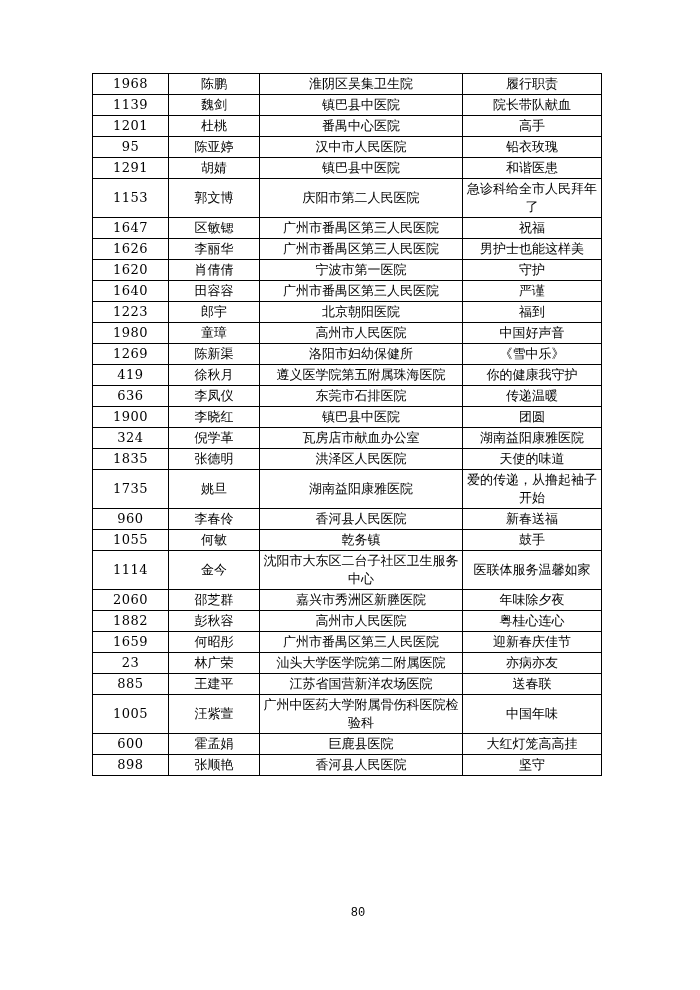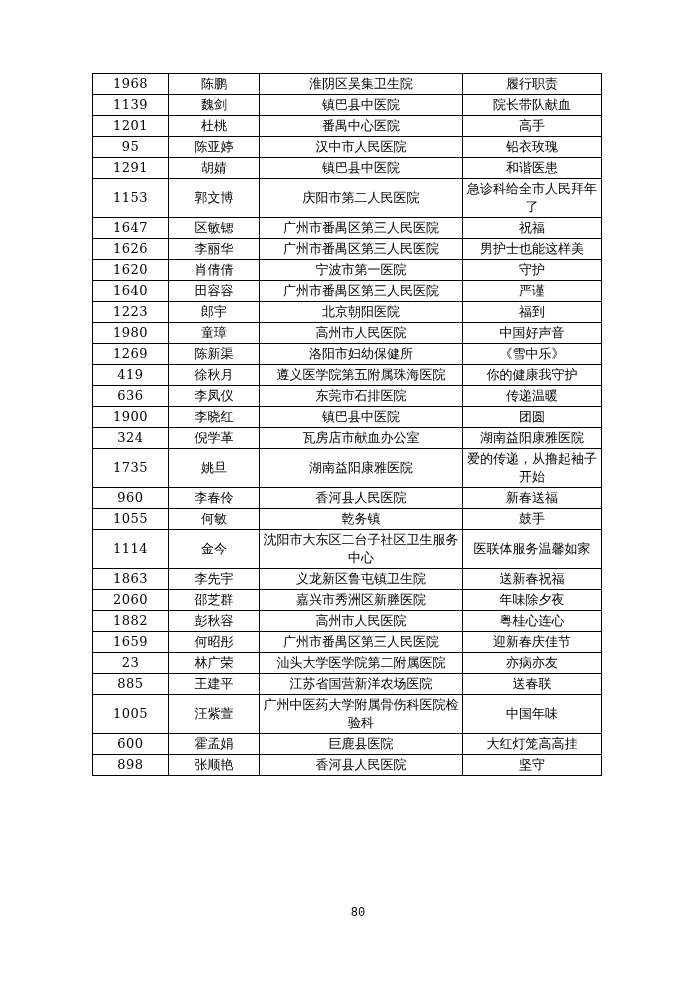--- a/index.html
+++ b/index.html
@@ -153,20 +153,26 @@
           <td class="col-org">镇巴县中医院</td>
           <td class="col-title">团圆</td>
         </tr>
         <tr>
           <td class="col-id">324</td>
           <td class="col-name">倪学革</td>
           <td class="col-org">瓦房店市献血办公室</td>
           <td class="col-title">湖南益阳康雅医院</td>
         </tr>
         <tr>
+          <td class="col-id">1835</td>
+          <td class="col-name">张德明</td>
+          <td class="col-org">洪泽区人民医院</td>
+          <td class="col-title">天使的味道</td>
+        </tr>
+        <tr>
           <td class="col-id">1735</td>
           <td class="col-name">姚旦</td>
           <td class="col-org">湖南益阳康雅医院</td>
           <td class="col-title">爱的传递，从撸起袖子开始</td>
         </tr>
         <tr>
           <td class="col-id">960</td>
           <td class="col-name">李春伶</td>
           <td class="col-org">香河县人民医院</td>
           <td class="col-title">新春送福</td>
@@ -175,26 +181,20 @@
           <td class="col-id">1055</td>
           <td class="col-name">何敏</td>
           <td class="col-org">乾务镇</td>
           <td class="col-title">鼓手</td>
         </tr>
         <tr>
           <td class="col-id">1114</td>
           <td class="col-name">金今</td>
           <td class="col-org">沈阳市大东区二台子社区卫生服务中心</td>
           <td class="col-title">医联体服务温馨如家</td>
-        </tr>
-        <tr>
-          <td class="col-id">1863</td>
-          <td class="col-name">李先宇</td>
-          <td class="col-org">义龙新区鲁屯镇卫生院</td>
-          <td class="col-title">送新春祝福</td>
         </tr>
         <tr>
           <td class="col-id">2060</td>
           <td class="col-name">邵芝群</td>
           <td class="col-org">嘉兴市秀洲区新塍医院</td>
           <td class="col-title">年味除夕夜</td>
         </tr>
         <tr>
           <td class="col-id">1882</td>
           <td class="col-name">彭秋容</td>

